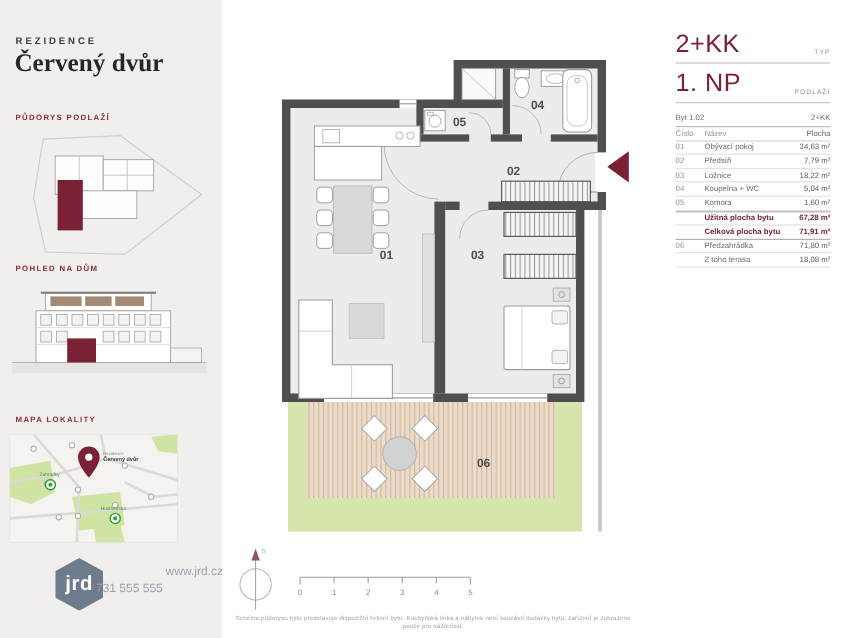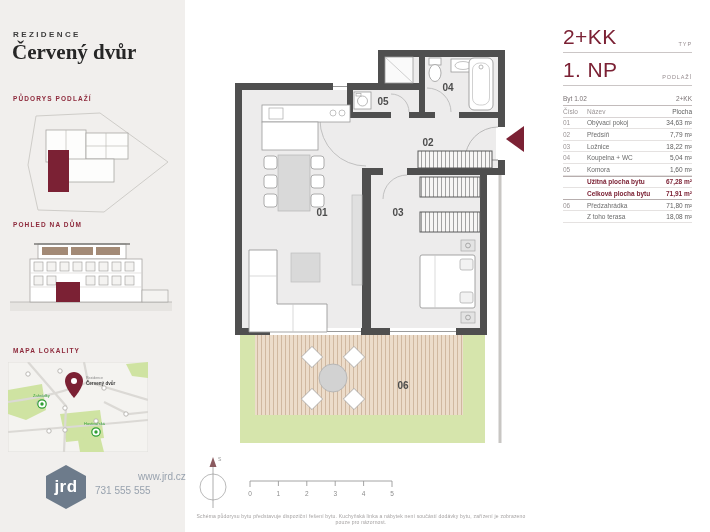--- a/index.html
+++ b/index.html
@@ -11,21 +11,21 @@
   .brand-pre{position:absolute;left:13px;top:30px;font-size:8px;font-weight:bold;
              letter-spacing:2.4px;color:#3c3c3c;}
   .brand-name{position:absolute;left:12px;top:40px;font-family:"Liberation Serif",serif;
               font-size:21px;font-weight:bold;color:#262626;}
   .sec-label{position:absolute;font-size:6.5px;font-weight:bold;letter-spacing:1.1px;color:#8e2a3c;}
   .logo-hex{position:absolute;left:46px;top:465px;width:40px;height:44px;background:#6d7b8b;
             clip-path:polygon(50% 0,100% 25%,100% 75%,50% 100%,0 75%,0 25%);
             display:flex;align-items:center;justify-content:center;}
   .logo-hex span{color:#fff;font-weight:bold;font-size:17px;letter-spacing:.5px;}
   .logo-site{position:absolute;left:96px;top:471px;font-size:10px;color:#98a2ae;margin-left:42px;}
-  .logo-phone{position:absolute;left:95px;top:485px;font-size:10px;color:#98a2ae;text-align:center;}
+  .logo-phone{position:absolute;left:80px;top:485px;font-size:10px;color:#98a2ae;text-align:center;}
   
   .rpanel{position:absolute;left:563px;top:20px;width:129px;}
   .big{position:relative;border-bottom:1px solid #cbc6c6;padding:5px 0 3px;}
   .bigv{font-size:21px;color:#7b2134;letter-spacing:.4px;}
   .bigl{position:absolute;right:0;bottom:5px;font-size:5.5px;color:#958b8e;letter-spacing:.9px;}
   .tbl{margin-top:6px;}
   .thead{display:flex;justify-content:space-between;align-items:center;font-size:6.5px;
          color:#7a7274;padding:3px 0;border-bottom:1px solid #c2bbbb;}
   .trow{display:flex;align-items:center;border-bottom:1px solid #e5e2e1;height:10.6px;
         font-size:6.5px;color:#6b6b6b;}

